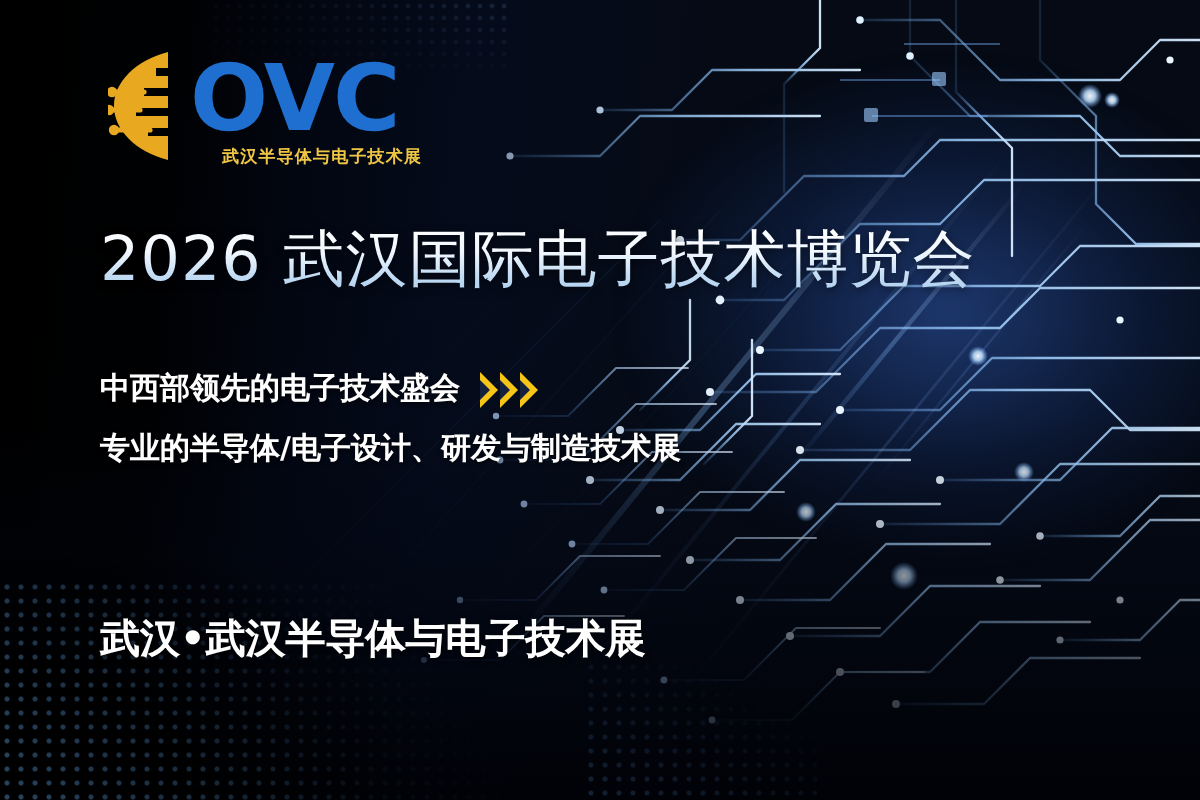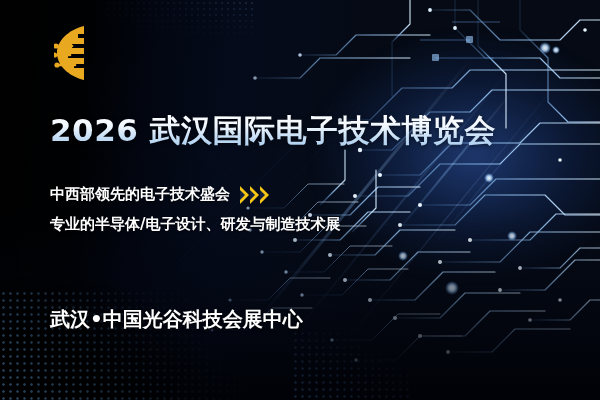--- a/index.html
+++ b/index.html
@@ -149,21 +149,21 @@
     margin-left: 16px;
     white-space: nowrap;
   }
 
   
   .title {
     position: absolute;
     left: 50px;
     top: 112px;
     font-family: "DejaVu Sans", "Liberation Sans", sans-serif;
-    font-weight: 700;
+    font-weight: 400;
     font-size: 31px;
     line-height: 36px;
     letter-spacing: 0.5px;
     white-space: nowrap;
     background: linear-gradient(to bottom, #ffffff 0%, #f2f8ff 38%, #c3dcf4 72%, #a9cdee 100%);
     -webkit-background-clip: text;
     background-clip: text;
     color: transparent;
     -webkit-text-fill-color: transparent;
     filter: drop-shadow(0 1px 2px rgba(0,0,0,0.55));
@@ -420,32 +420,36 @@
           <line x1="2" y1="22" x2="18" y2="22"></line>
           <line x1="0" y1="31" x2="16" y2="31"></line>
           <line x1="3" y1="41" x2="21" y2="41"></line>
         </g>
         <g fill="#e8a820">
           <circle cx="2" cy="22" r="2.6"></circle>
           <circle cx="0.5" cy="31" r="2.6"></circle>
           <circle cx="3" cy="41" r="2.6"></circle>
         </g>
       </svg>
+      <div class="logo-text">
+        <div class="logo-word">OVC</div>
+        <div class="logo-sub">武汉半导体与电子技术展</div>
+      </div>
     </div>
 
     <div class="title">2026 武汉国际电子技术博览会</div>
 
     <div class="subline subline-2">专业的半导体/电子设计、研发与制造技术展</div>
 
     <div class="subline subline-1">
       <span>中西部领先的电子技术盛会</span>
       <span class="chevrons">
         <span class="chev"></span>
         <span class="chev"></span>
         <span class="chev"></span>
       </span>
     </div>
 
 
-    <div class="venue">武汉•中国光谷科技会展中心</div>
+    <div class="venue">武汉•武汉半导体与电子技术展</div>
 
   </div>
 </div>
 
 </body></html>

